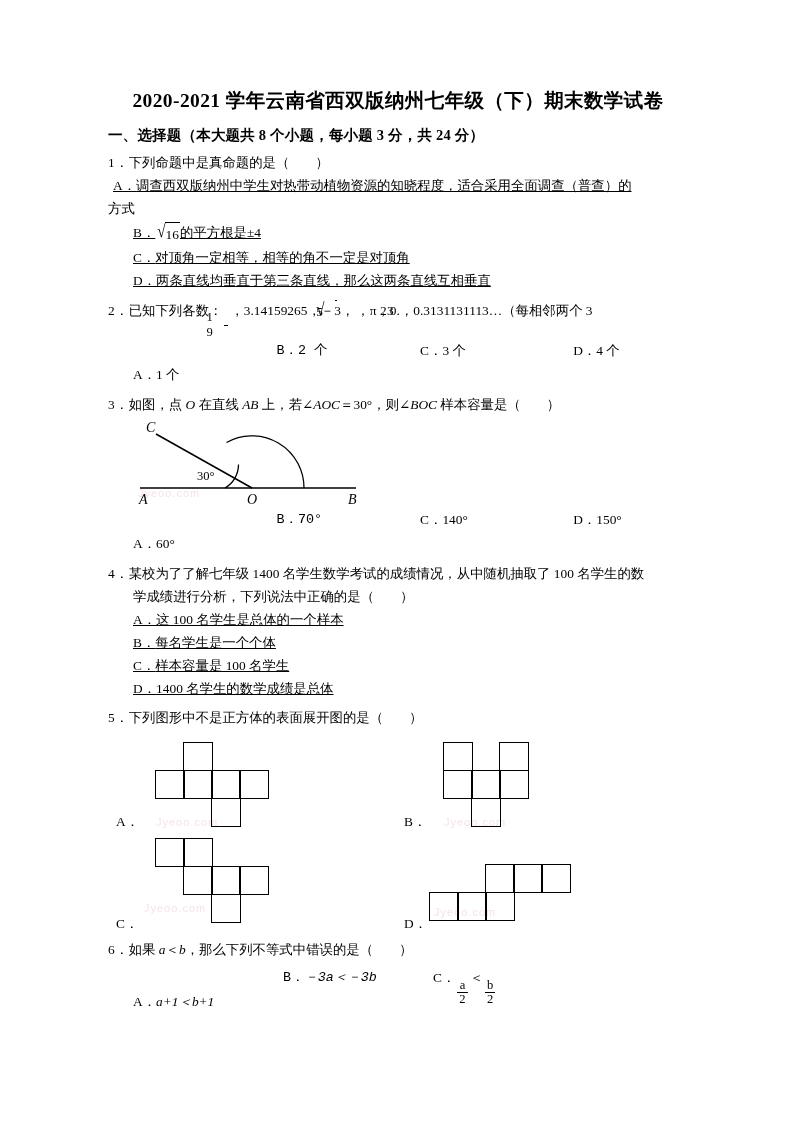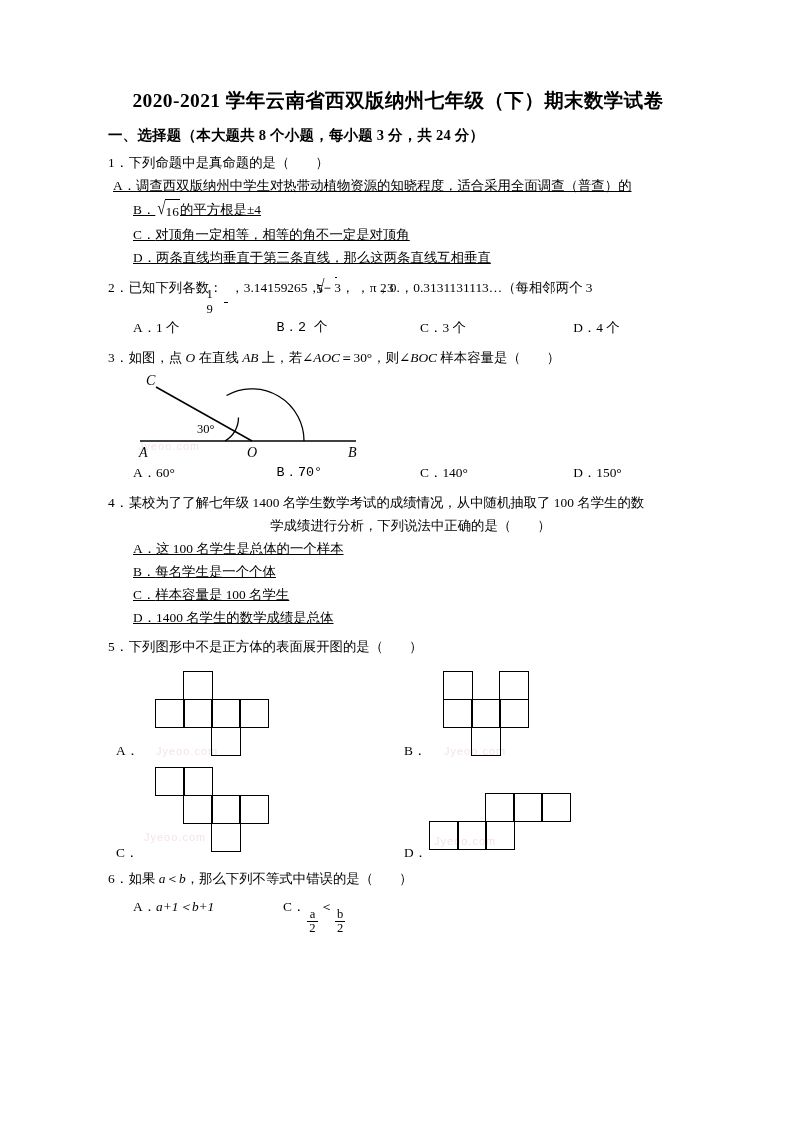--- a/index.html
+++ b/index.html
@@ -78,21 +78,21 @@
   }
   .optrow {
     display: flex;
     font-size: 13.4px;
     line-height: 1.8;
     padding-left: 25px;
   }
   .optrow > span {
     display: inline-block;
   }
-  .oc1 { width: 150px; }
+  .oc1 { width: 150px; margin-top: 24px; }
   .oc2 { width: 150px; font-family: Liberation Mono, monospace; }
   .oc3 { width: 160px; }
   .oc4 { width: 120px; }
 
   .ital { font-style: italic; }
   .blank-paren { letter-spacing: 0.4em; }
 
   
   .sqrt {
     display: inline-block;
@@ -207,20 +207,23 @@
     <div class="doc-title">2020-2021 学年云南省西双版纳州七年级（下）期末数学试卷</div>
 
     <div class="section-head">一、选择题（本大题共 8 个小题，每小题 3 分，共 24 分）</div>
 
     <div class="q">
       <div class="q-stem">
         <span class="qnum">1．</span><span>下列命题中是真命题的是（</span><span class="blank-paren">&nbsp;&nbsp;&nbsp;</span><span>）</span>
       </div>
       <div class="opt hang">
         <span>A．</span><span>调查西双版纳州中学生对热带动植物资源的知晓程度，适合采用全面调查（普查）的</span>
+      </div>
+      <div class="opt-cont">
+        <span>方式</span>
       </div>
       <div class="opt">
         <span>B．</span><span class="sqrt"><span class="radsign">√</span><span class="radicand">16</span></span><span>的平方根是±4</span>
       </div>
       <div class="opt">
         <span>C．</span><span>对顶角一定相等，相等的角不一定是对顶角</span>
       </div>
       <div class="opt">
         <span>D．</span><span>两条直线均垂直于第三条直线，那么这两条直线互相垂直</span>
       </div>
@@ -274,21 +277,21 @@
         <span class="oc2"><span>B．</span><span>70°</span></span>
         <span class="oc3"><span>C．</span><span>140°</span></span>
         <span class="oc4"><span>D．</span><span>150°</span></span>
       </div>
     </div>
 
     <div class="q" style="margin-top:7px;">
       <div class="q-stem hang">
         <span class="qnum">4．</span><span>某校为了了解七年级 1400 名学生数学考试的成绩情况，从中随机抽取了 100 名学生的数</span>
       </div>
-      <div class="opt-cont" style="padding-left:25px;text-align:center;">
+      <div class="opt-cont" style="padding-left:25px;">
         <span>学成绩进行分析，下列说法中正确的是（</span><span class="blank-paren">&nbsp;&nbsp;&nbsp;</span><span>）</span>
       </div>
       <div class="opt"><span>A．</span><span>这 100 名学生是总体的一个样本</span></div>
       <div class="opt"><span>B．</span><span>每名学生是一个个体</span></div>
       <div class="opt"><span>C．</span><span>样本容量是 100 名学生</span></div>
       <div class="opt"><span>D．</span><span>1400 名学生的数学成绩是总体</span></div>
     </div>
 
     <div class="q" style="margin-top:7px;">
       <div class="q-stem">
@@ -368,20 +371,21 @@
         </div>
       </div>
     </div>
 
     <div class="q" style="margin-top:4px;">
       <div class="q-stem">
         <span class="qnum">6．</span><span>如果 </span><span class="ital">a</span><span>＜</span><span class="ital">b</span><span>，那么下列不等式中错误的是（</span><span class="blank-paren">&nbsp;&nbsp;&nbsp;</span><span>）</span>
       </div>
       <div class="optrow" style="padding-left:25px; margin-top:6px;">
         <span class="oc1"><span>A．</span><span class="ital">a+1＜b+1</span></span>
+        <span class="oc2"><span>B．</span><span class="ital">－3a＜－3b</span></span>
         <span class="oc3"><span>C．</span><span class="frac">
               <span class="num">a</span>
               <span class="den">2</span>
             </span><span>＜</span><span class="frac">
               <span class="num">b</span>
               <span class="den">2</span>
             </span></span>
       </div>
     </div>
 

